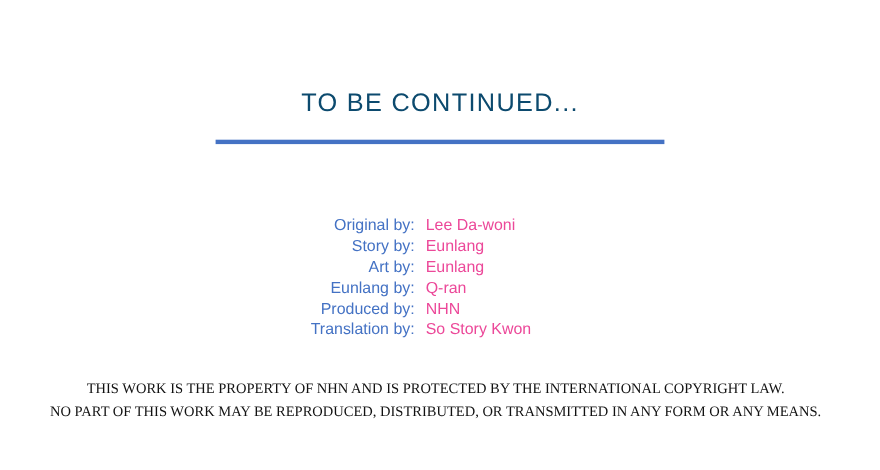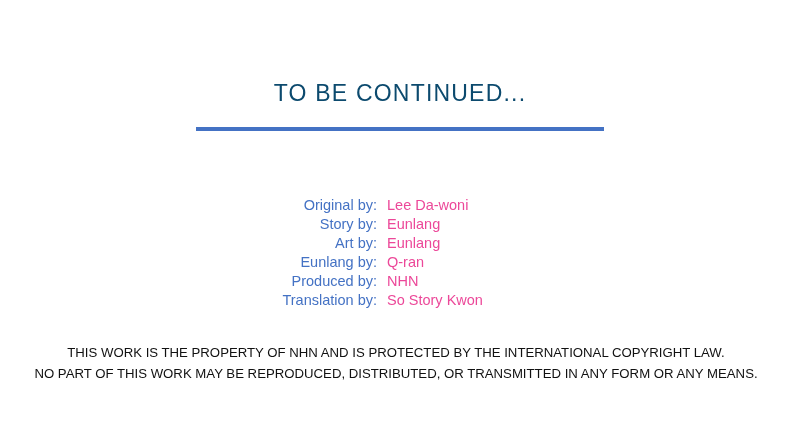--- a/index.html
+++ b/index.html
@@ -70,20 +70,21 @@
     color: #ec4899;
     font-size: 14.5px;
     white-space: nowrap;
   }
   .legal {
     position: absolute;
     top: 342px;
     left: 0;
     width: 792px;
     text-align: center;
+    font-family: Liberation Serif, serif;
   }
   .legal-line {
     font-size: 13.2px;
     color: #111111;
     line-height: 21px;
     white-space: nowrap;
   }
 </style>
 </head>
 <body>

